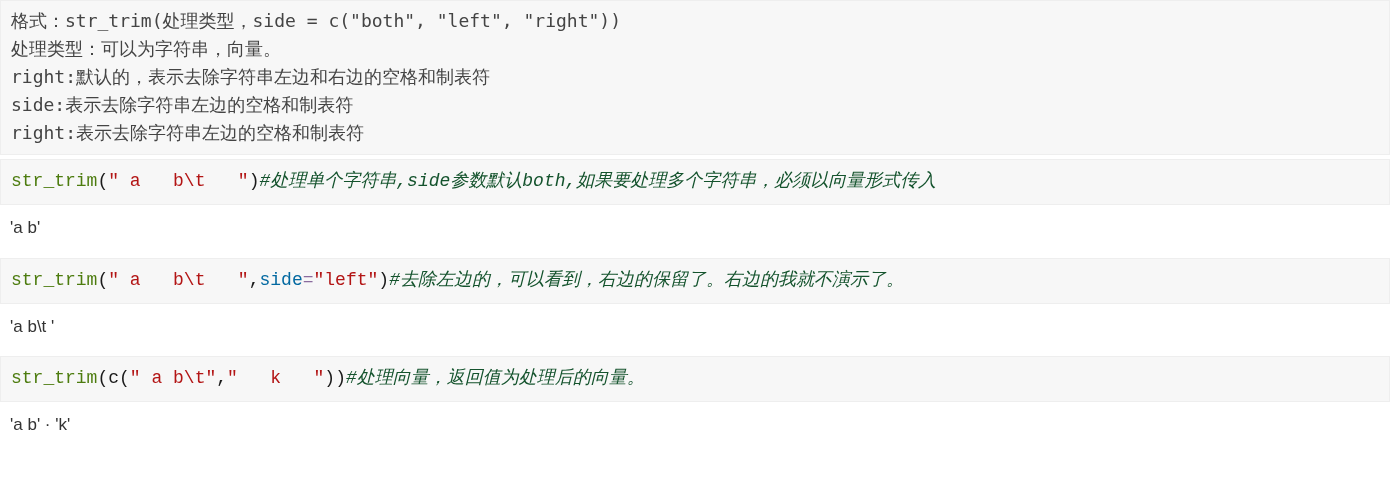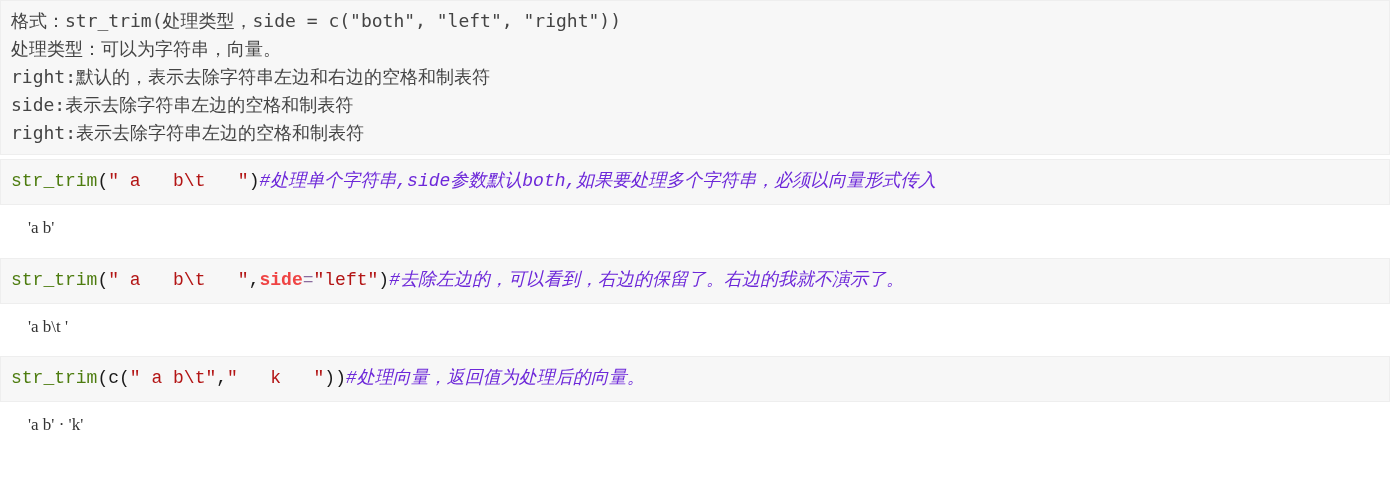--- a/index.html
+++ b/index.html
@@ -22,31 +22,30 @@
     .code-block {
       background: #f7f7f7;
       border: 1px solid #eeeeee;
       padding: 8px 10px;
       font-family: Consolas, "Courier New", monospace;
       white-space: pre;
       margin-top: 4px;
     }
     .output-block {
       padding: 10px 10px 12px 10px;
-      font-family: Liberation Serif, serif;
+      font-family: Liberation Sans, sans-serif;
       color: #333333;
       font-size: 17px;
-      margin-left: 18px;
     }
     .tok-fn { color: #4d7c0f; }
     .tok-paren { color: #1a1a1a; }
     .tok-str { color: #b31515; }
-    .tok-arg { color: #ef4444; font-weight: bold; }
+    .tok-arg { color: #0369a1; }
     .tok-op { color: #8a6b9e; }
-    .tok-comment { color: #6d28d9; font-style: italic; }
+    .tok-comment { color: #14532d; font-style: italic; }
     .tok-kw { color: #1a1a1a; }
   </style>
 </head>
 <body>
 
 <div class="doc-block"><span>格式：str_trim(处理类型，side = c("both", "left", "right"))</span>
 <span>处理类型：可以为字符串，向量。</span>
 <span>right:默认的，表示去除字符串左边和右边的空格和制表符</span>
 <span>side:表示去除字符串左边的空格和制表符</span>
 <span>right:表示去除字符串左边的空格和制表符</span></div>

